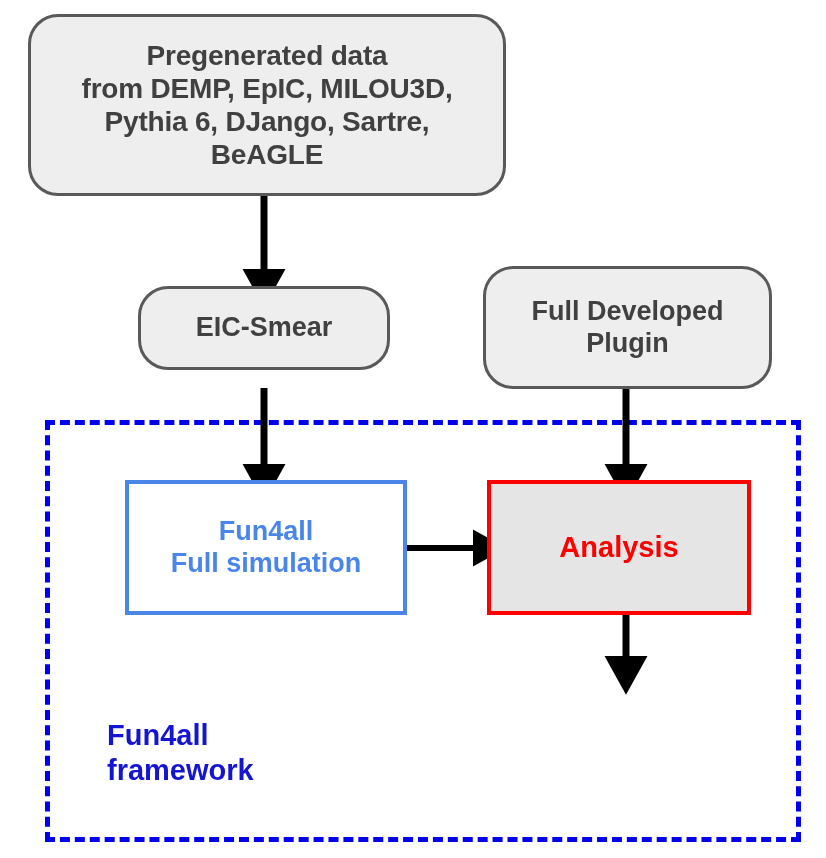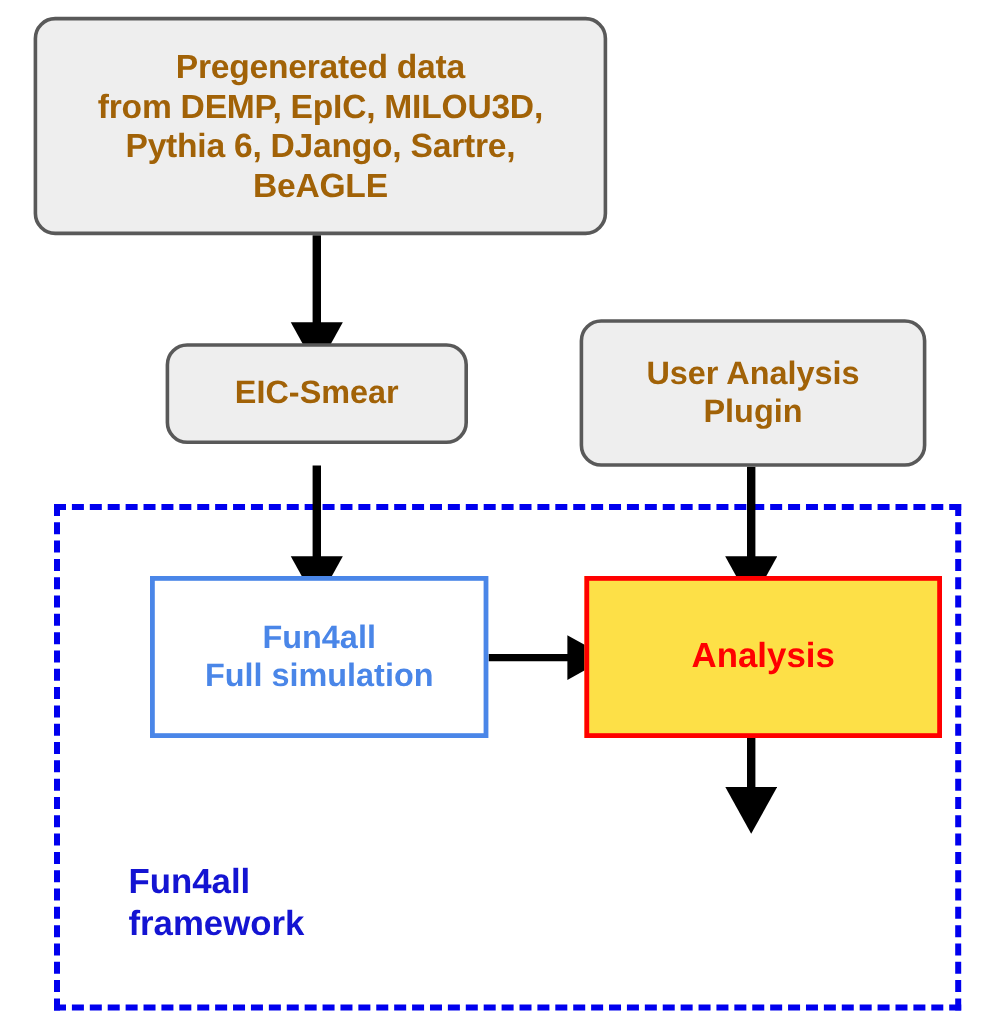--- a/index.html
+++ b/index.html
@@ -25,22 +25,22 @@
     justify-content: center;
     text-align: center;
     font-weight: bold;
     line-height: 1.18;
     white-space: pre-line;
   }
   
   .grey-box {
     background: #eeeeee;
     border: 3px solid #595959;
-    border-radius: 18px;
-    color: #a16207;
+    border-radius: 30px;
+    color: #404040;
   }
   #box-pregenerated {
     left: 28px;
     top: 14px;
     width: 478px;
     height: 182px;
     font-size: 28px;
     letter-spacing: -0.2px;
   }
   #box-eicsmear {
@@ -86,23 +86,23 @@
     width: 282px;
     height: 135px;
     background: #ffffff;
     border: 4px solid #4a86e8;
     color: #4a86e8;
     font-size: 27px;
   }
   #box-analysis {
     left: 487px;
     top: 480px;
-    width: 298px;
+    width: 264px;
     height: 135px;
-    background: #fde047;
+    background: #e5e5e5;
     border: 4px solid #ff0000;
     color: #ff0000;
     font-size: 29px;
   }
   #box-results {
     left: 464px;
     top: 672px;
     width: 321px;
     height: 136px;
     background: #ffffff;
@@ -145,21 +145,21 @@
 from DEMP, EpIC, MILOU3D,
 Pythia 6, DJango, Sartre,
 BeAGLE</span>
   </div>
 
   <div class="box grey-box" id="box-eicsmear">
     <span>EIC-Smear</span>
   </div>
 
   <div class="box grey-box" id="box-plugin">
-    <span>User Analysis
+    <span>Full Developed
 Plugin</span>
   </div>
 
   <div class="box" id="box-fun4all">
     <span>Fun4all
 Full simulation</span>
   </div>
 
   <div class="box" id="box-analysis">
     <span>Analysis</span>

